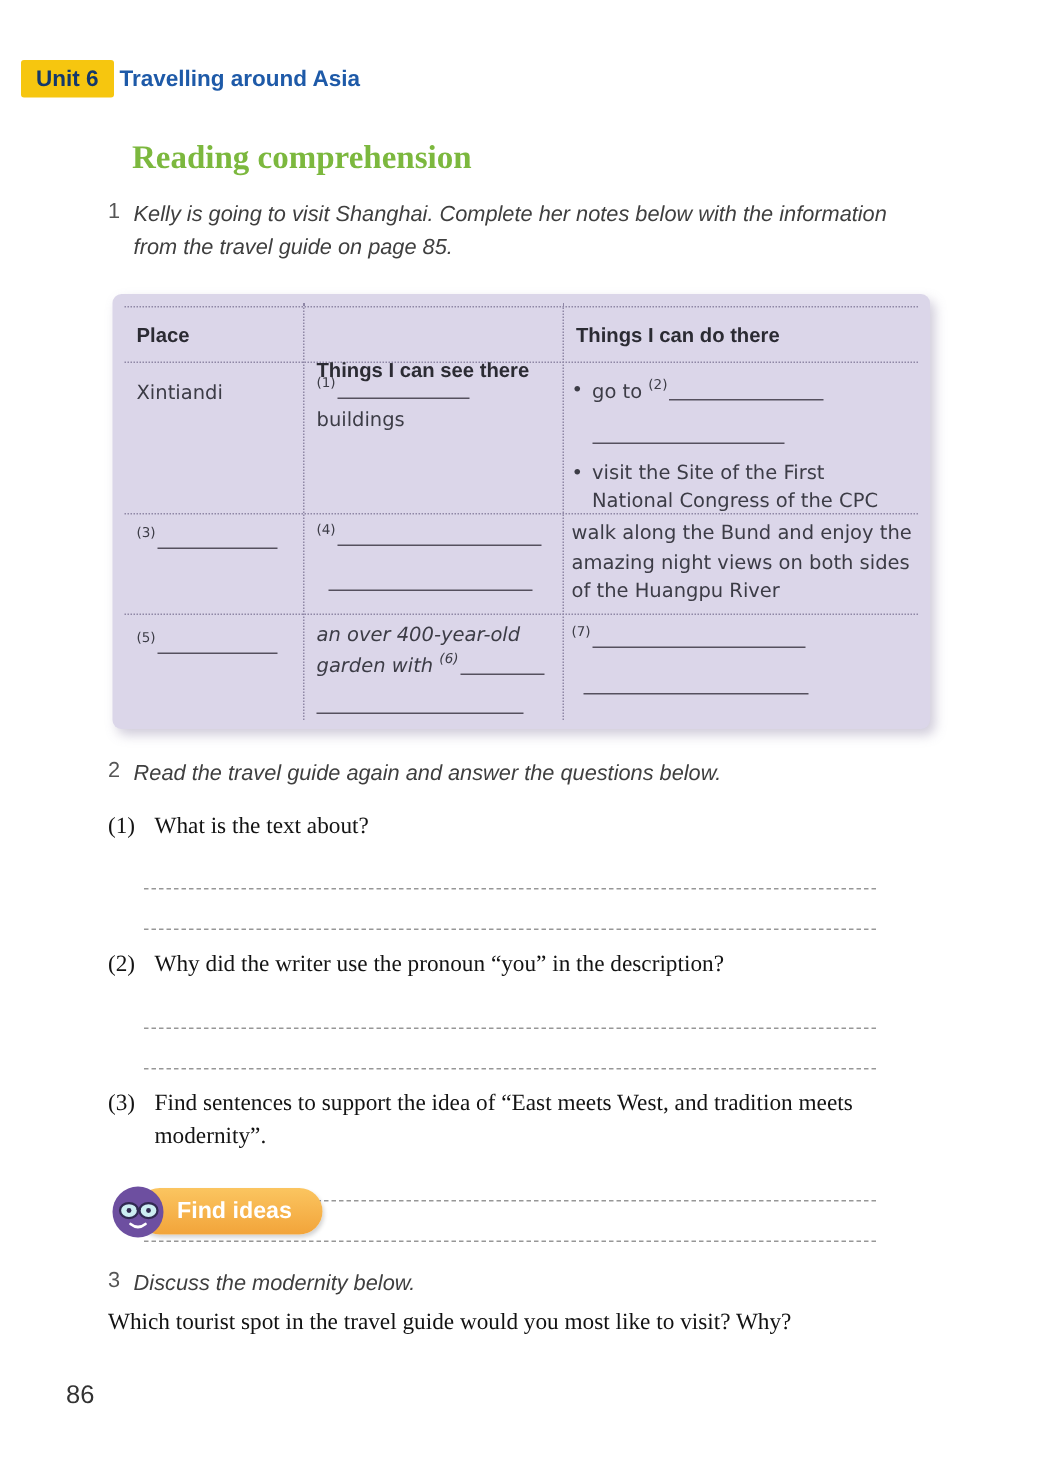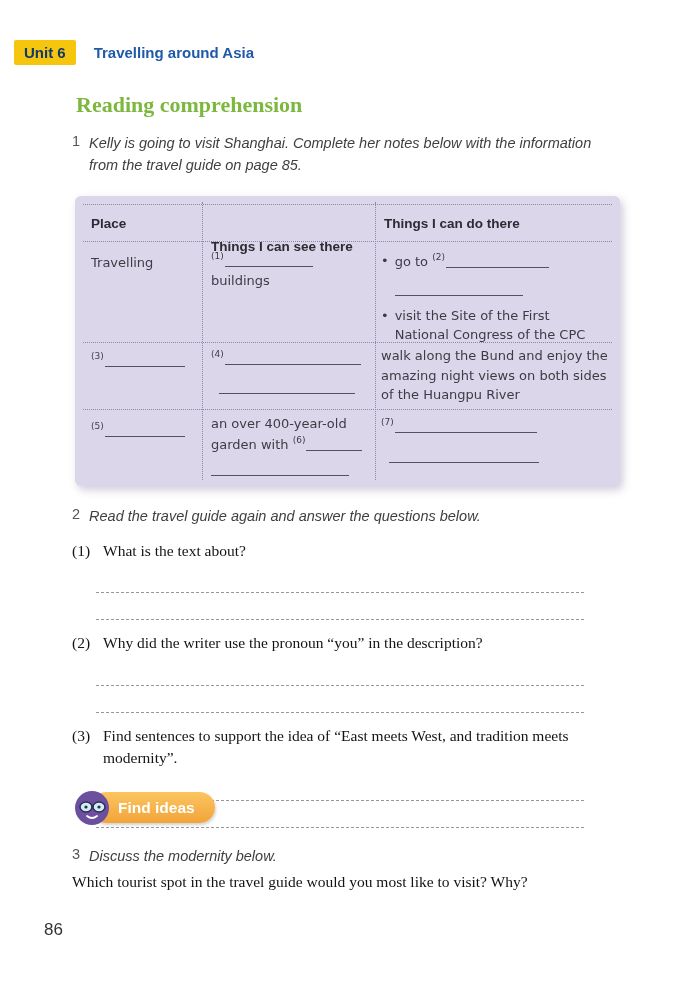--- a/index.html
+++ b/index.html
@@ -3,26 +3,26 @@
 <meta charset="utf-8">
 <style>
   * { margin:0; padding:0; box-sizing:border-box; }
   body { background:#ffffff; }
   .page {
     position:relative; width:699px; height:988px; background:#ffffff;
     font-family:"Liberation Sans", sans-serif; overflow:hidden;
   }
 
   
-  .unit-row { position:absolute; top:40px; left:14px; display:flex; align-items:center; gap:18px; }
+  .unit-row { position:absolute; top:40px; left:14px; display:flex; align-items:center; gap:4px; }
   .unit-badge { background:#f6c60f; color:#13386b; font-weight:700; font-size:15px; padding:4px 10px; border-radius:2px; }
   .unit-title { color:#1e5aa8; font-weight:700; font-size:15px; }
 
   .section-title {
-    position:absolute; top:92px; left:76px;
+    position:absolute; top:92px; left:88px;
     font-family:"Liberation Serif", serif; font-size:22px; font-weight:700; color:#7cb83e;
   }
 
   .task { display:flex; gap:9px; font-size:14.5px; color:#3f3f3f; }
   .task-num { color:#555; }
   .task-text { font-style:italic; line-height:1.5; }
   .task1 { position:absolute; top:133px; left:72px; width:540px; }
 
   
   .notes-table {
@@ -51,21 +51,21 @@
   .bullet + .bullet { margin-top:10px; }
   .bdot { line-height:1.5; }
   .bcontent { flex:1; }
   .bline { display:block; }
 
   .c-r2-place { left:16px;  top:154px; }
   .c-r2-see   { left:136px; top:152px; width:158px; }
   .c-r2-do    { left:306px; top:150px; width:232px; }
 
   .c-r3-place { left:16px;  top:224px; }
-  .c-r3-see   { left:136px; top:218px; width:160px; }
+  .c-r3-see   { left:136px; top:218px; width:160px;font-style:italic; }
   .c-r3-do    { left:306px; top:220px; width:232px; }
 
   
   .qa { position:absolute; top:506px; left:72px; width:516px; color:#1c1c1c; }
   .qa .task { margin-bottom:12px; }
   .question { display:flex; gap:7px; font-family:"Liberation Serif", serif; font-size:15.5px; margin-top:10px; line-height:1.45; color:#141414; }
   .q-label { flex:0 0 24px; }
   .q-text { flex:1; max-width:486px; }
   .answers { margin:4px 4px 12px 24px; }
   .answer-line { height:27px; border-bottom:1px dashed #979797; }
@@ -109,21 +109,21 @@
     <div class="hline h1"></div>
     <div class="hline h2"></div>
     <div class="hline h3"></div>
     <div class="vline v1"></div>
     <div class="vline v2"></div>
 
     <div class="th th-place">Place</div>
     <div class="th th-see">Things I can see there</div>
     <div class="th th-do">Things I can do there</div>
 
-    <div class="cell c-r1-place">Travelling</div>
+    <div class="cell c-r1-place">Xintiandi</div>
     <div class="cell c-r1-see">
       <sup class="lbl">(1)</sup><span class="blank" style="width:88px;"></span>
       <span>buildings</span>
     </div>
     <div class="cell c-r1-do">
       <div class="bullet">
         <span class="bdot">•</span>
         <span class="bcontent">
           <span>go to</span>
           <sup class="lbl">(2)</sup><span class="blank" style="width:103px;"></span>

